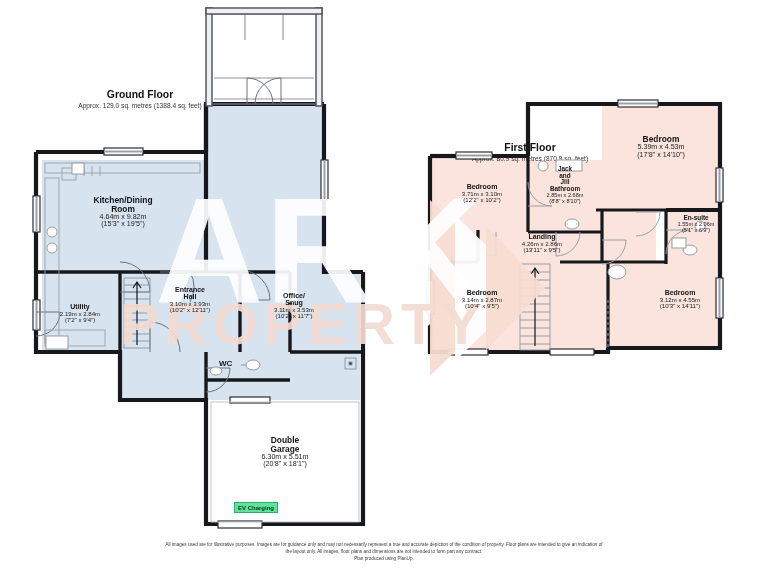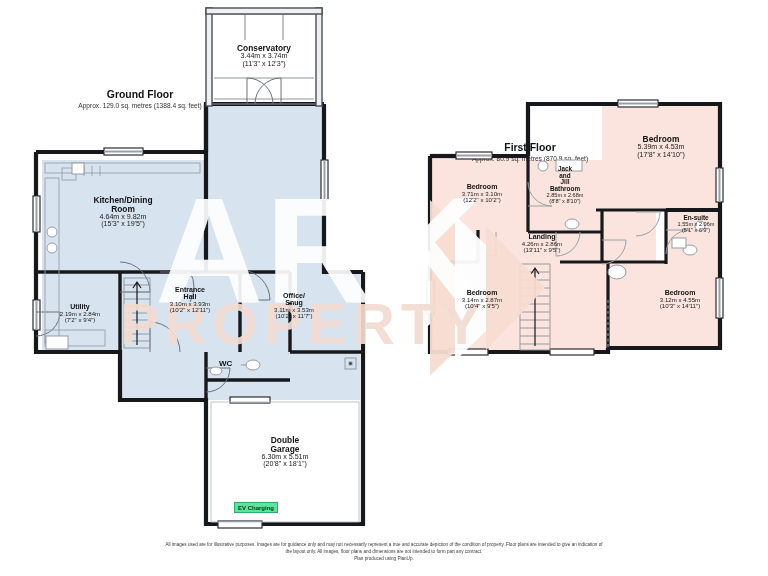--- a/index.html
+++ b/index.html
@@ -281,25 +281,20 @@
         <path d="M455,215 L530,288 L455,361 Z" fill="#ffffff"></path>
         <path d="M486,226 L545,288 L486,350 Z" fill="#f7ddd2"></path>
       </g>
     </svg>
     <div class="wm-text wm-prop">PROPERTY</div>
     <div class="wm-text wm-ark">ARK</div>
   </div>
 
   <div style="position:absolute;inset:0;z-index:9;">
 
-    <div class="lbl" style="left:214px;top:44px;width:100px;">
-      <span class="nm">Conservatory</span>
-      <span class="d1">3.44m x 3.74m</span>
-      <span class="d2">(11'3" x 12'3")</span>
-    </div>
 
     <div class="lbl" style="left:73px;top:196px;width:100px;">
       <span class="nm">Kitchen/Dining</span>
       <span class="nm">Room</span>
       <span class="d1">4.64m x 9.82m</span>
       <span class="d2">(15'3" x 19'5")</span>
     </div>
 
 
     <div class="lbl sm" style="left:38px;top:303px;width:84px;">

